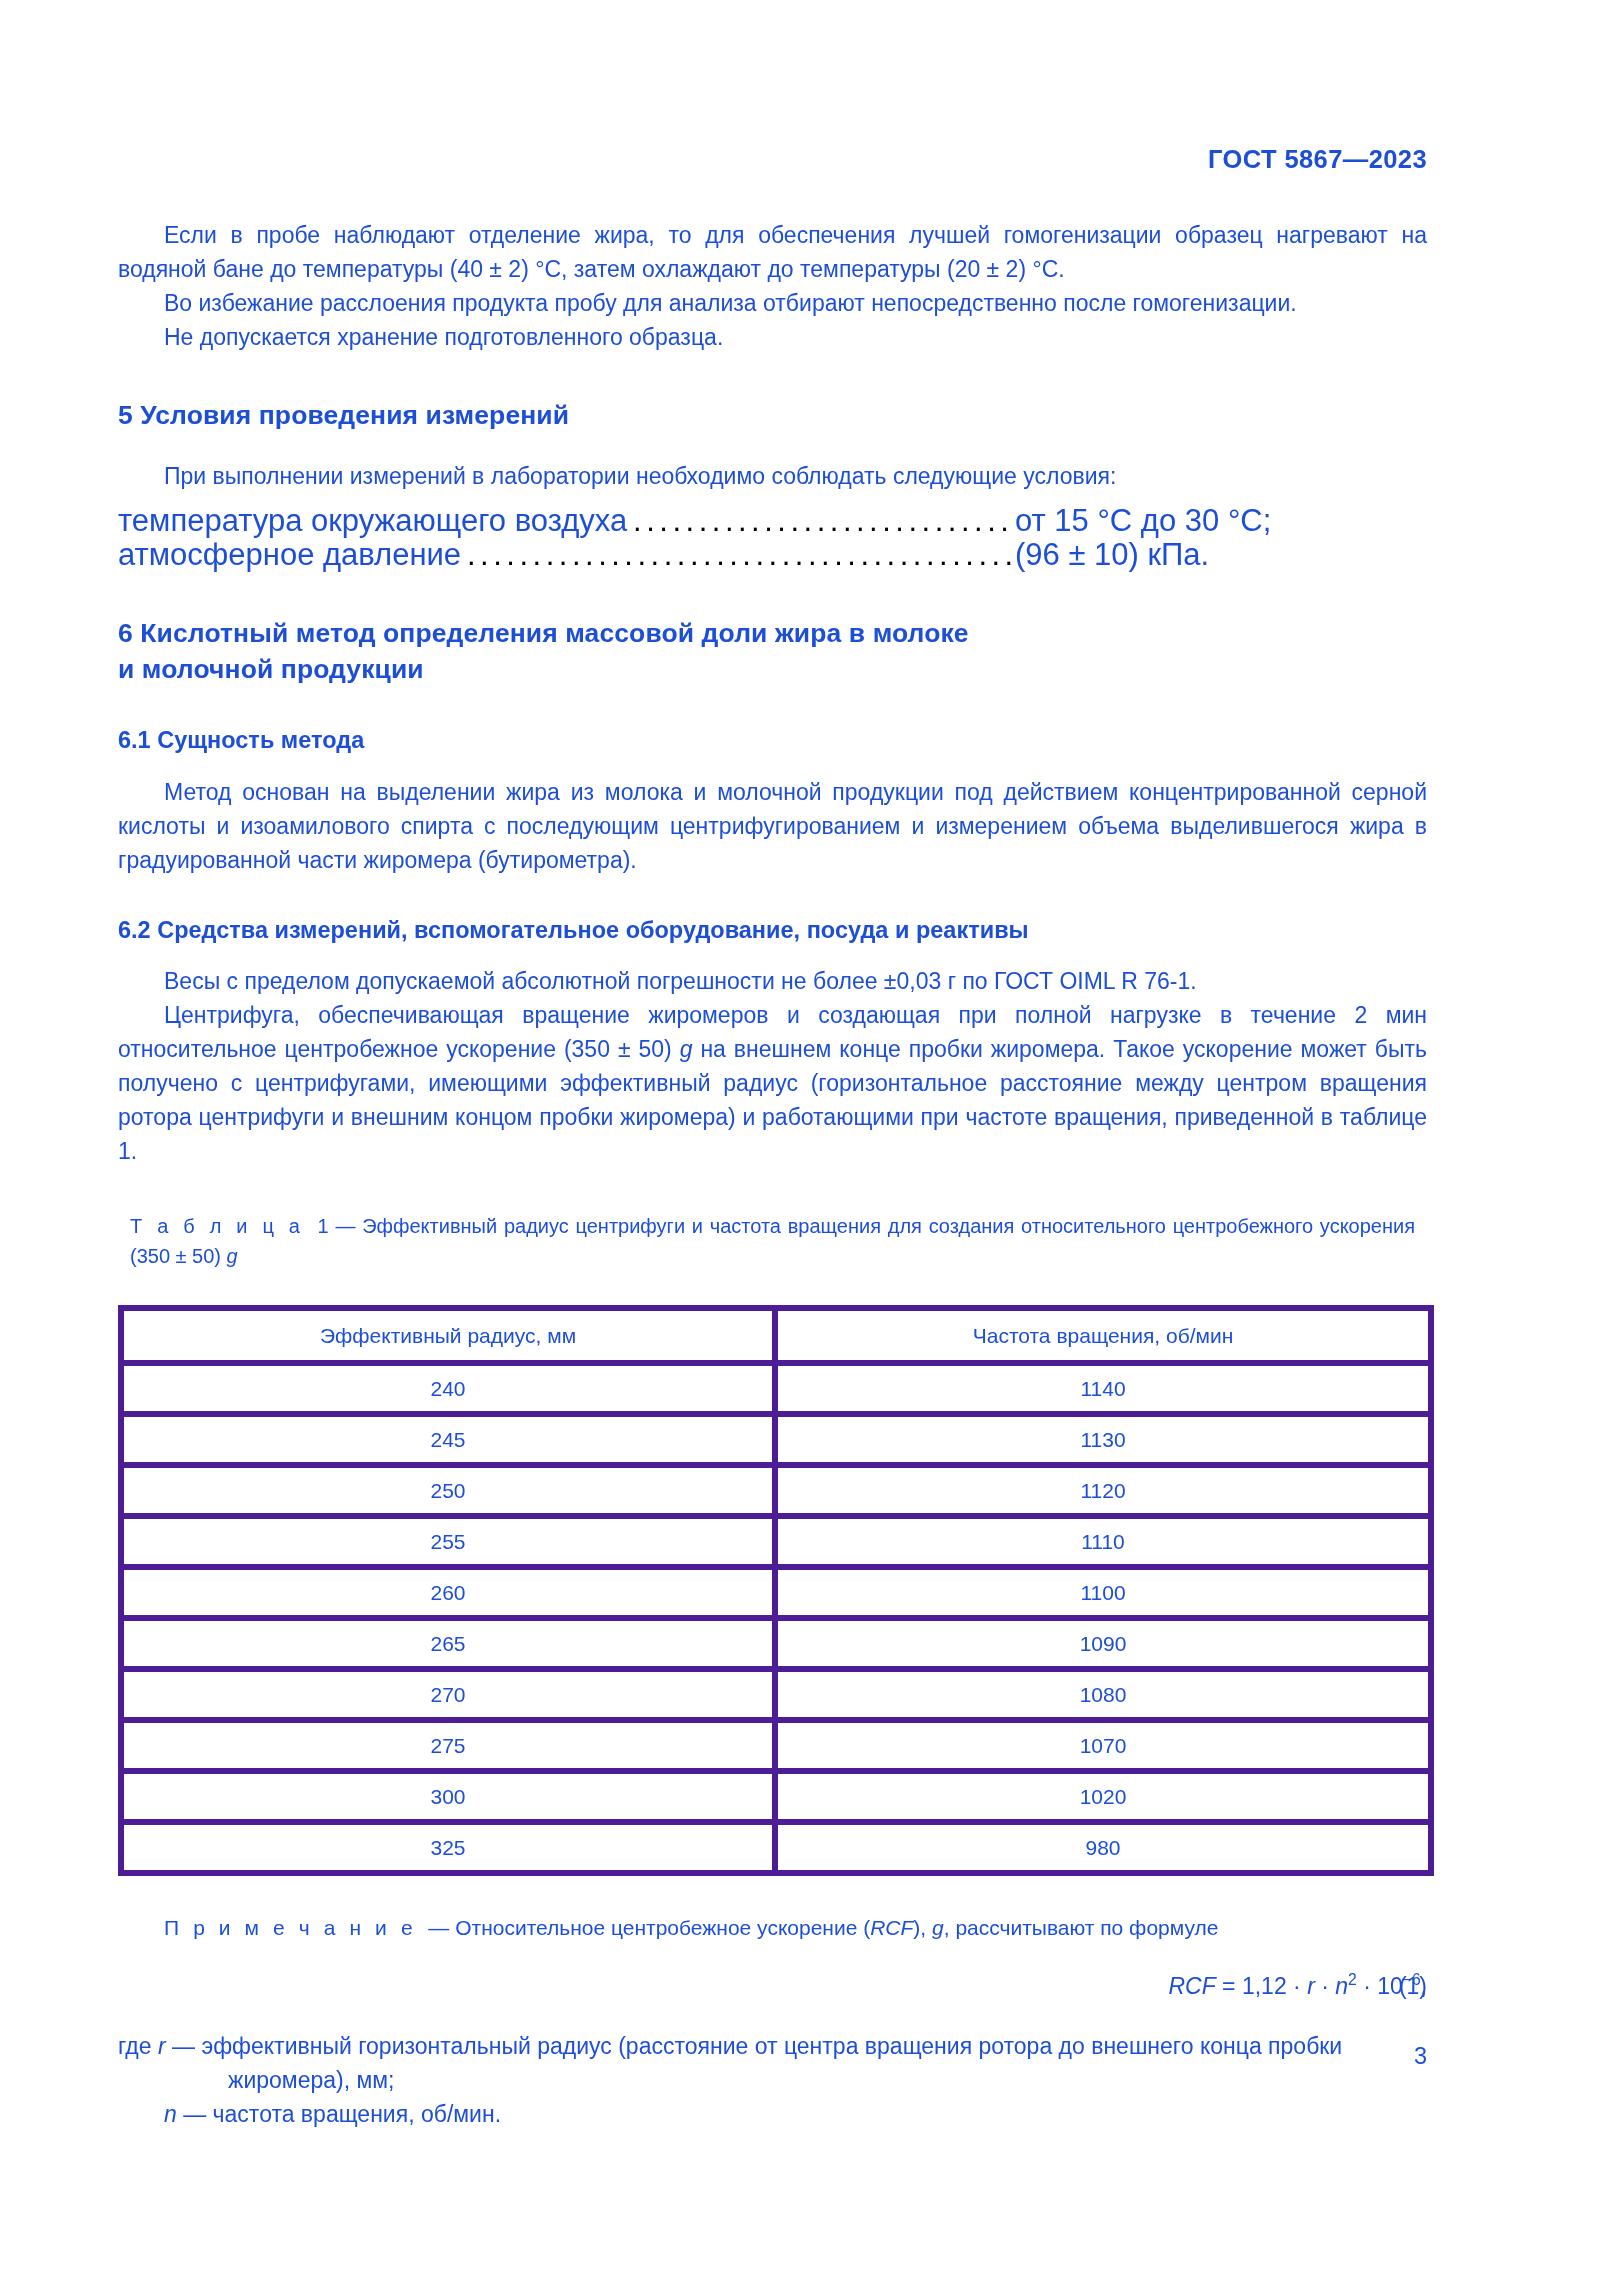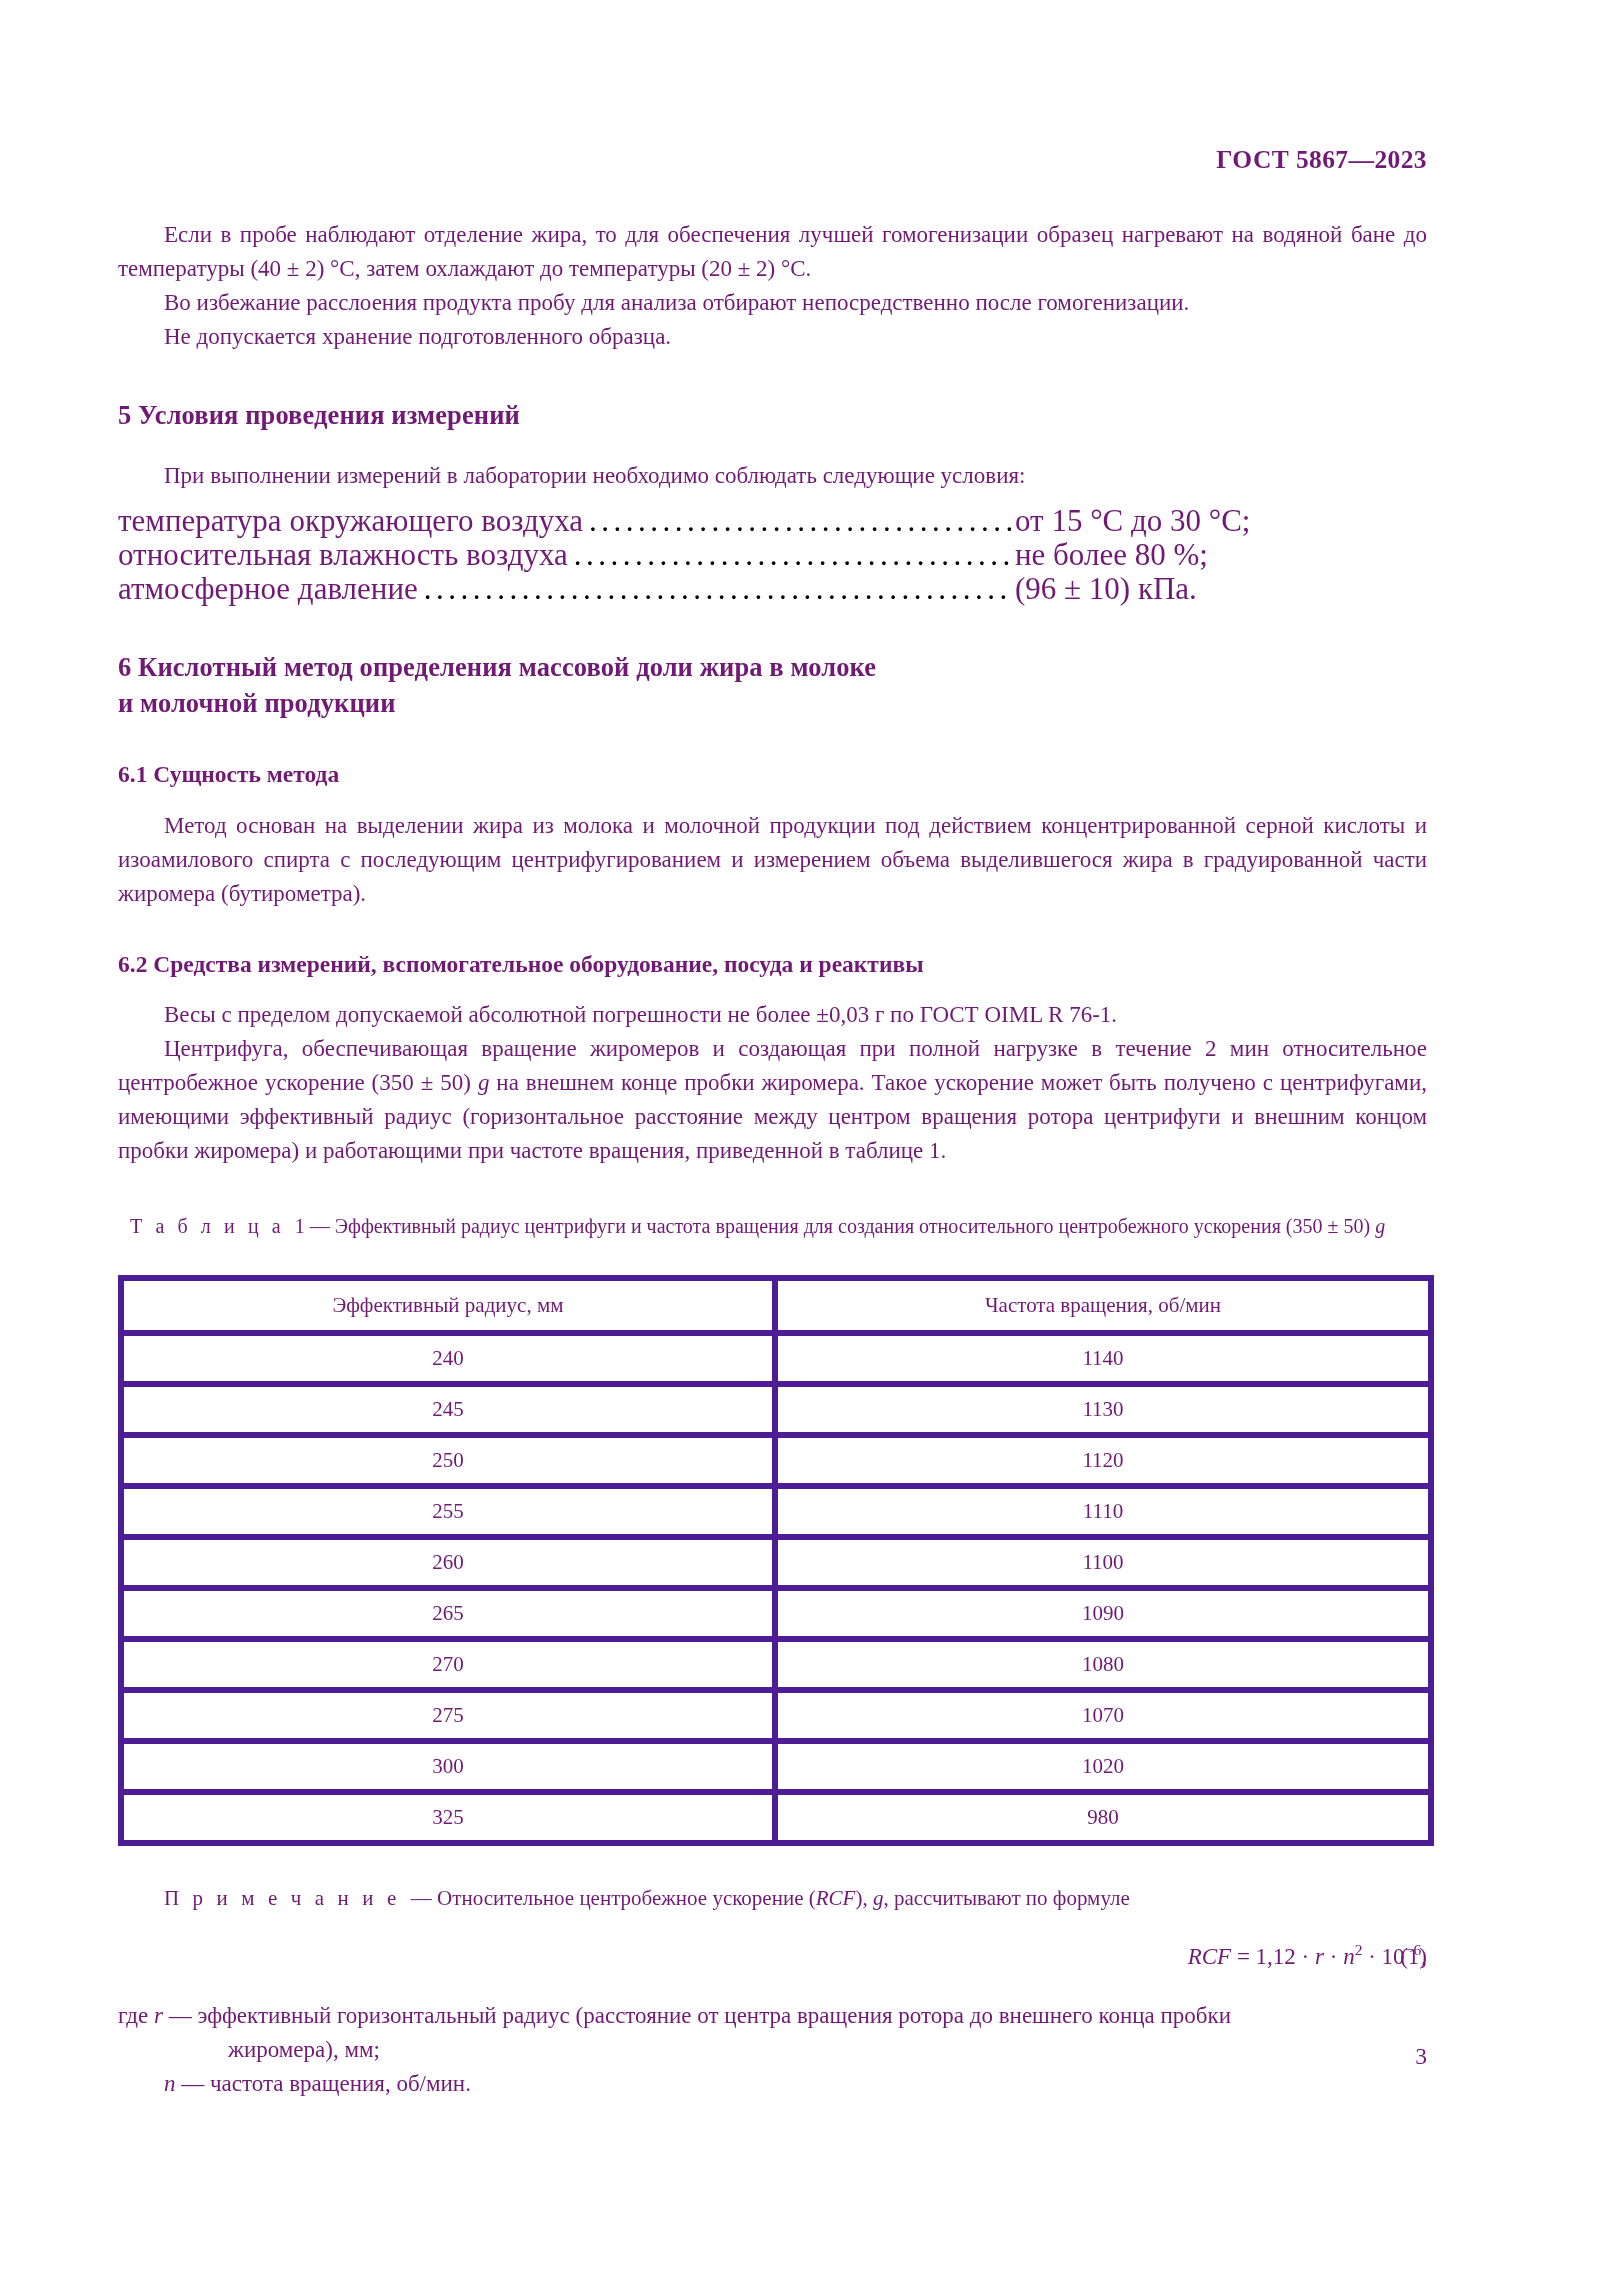--- a/index.html
+++ b/index.html
@@ -5,22 +5,22 @@
   html, body {
     margin: 0;
     padding: 0;
     background: #ffffff;
   }
   .page {
     position: relative;
     width: 1621px;
     height: 2293px;
     background: #ffffff;
-    font-family: Liberation Serif, serif;
-    color: #701a75;
+    font-family: Liberation Sans, sans-serif;
+    color: #1d4ed8;
     box-sizing: border-box;
     overflow: hidden;
   }
 
   
   .doc-header {
     position: absolute;
     top: 145px;
     right: 194px;
     font-size: 25.5px;
@@ -199,25 +199,20 @@
     <p class="body indent nojustify">При выполнении измерений в лаборатории необходимо соблюдать следующие условия:</p>
 
     <div class="sp-12"></div>
     <ul class="cond-list">
       <li class="cond-row">
         <span class="cond-label">температура окружающего воздуха</span>
         <span class="cond-leader"></span>
         <span class="cond-value">от 15 °C до 30 °C;</span>
       </li>
       <li class="cond-row">
-        <span class="cond-label">относительная влажность воздуха</span>
-        <span class="cond-leader"></span>
-        <span class="cond-value">не более 80 %;</span>
-      </li>
-      <li class="cond-row">
         <span class="cond-label">атмосферное давление</span>
         <span class="cond-leader"></span>
         <span class="cond-value">(96 ± 10) кПа.</span>
       </li>
     </ul>
 
     <div class="sp-44"></div>
     <h2 class="section">
       <span>6  Кислотный метод определения массовой доли жира в молоке</span><br>
       <span>и молочной продукции</span>

